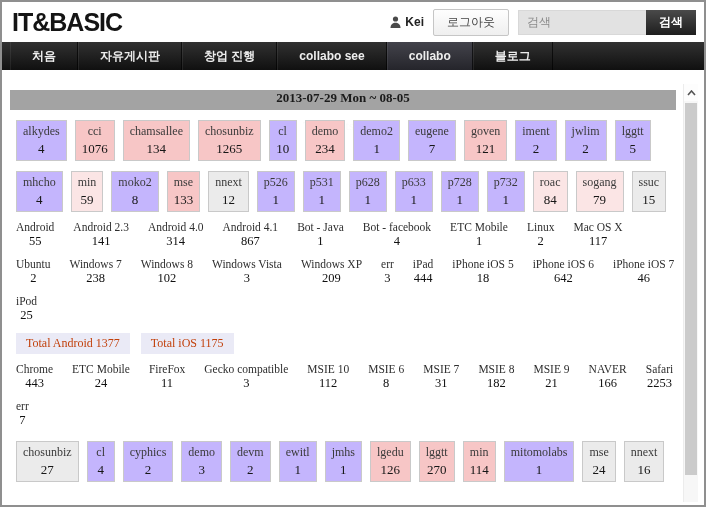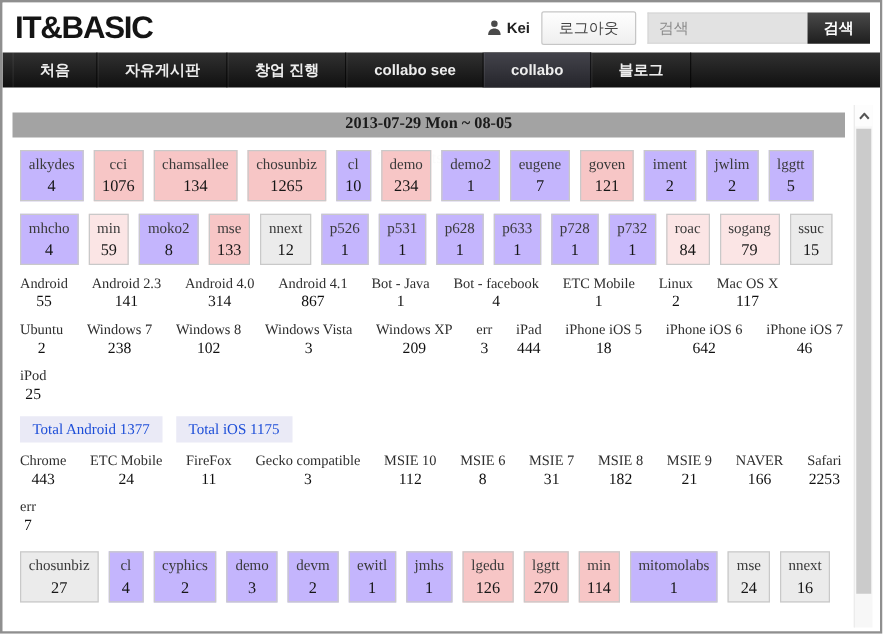--- a/index.html
+++ b/index.html
@@ -37,21 +37,21 @@
   .hit-box.lv-pink { background:#f7c6c6; }
   .hit-name { font-size:12px; color:#3a3a3a; }
   .hit-count { font-size:13px; color:#161616; margin-top:2px; }
 
   .stat-grid { display:flex; flex-wrap:wrap; column-gap:19px; row-gap:9px; margin:9px 0 8px 6px; }
   .stat { text-align:center; }
   .stat-name { font-size:11.5px; color:#2e2e2e; }
   .stat-value { font-size:12.5px; color:#101010; margin-top:1px; }
 
   .badge-row { display:flex; gap:11px; margin:10px 0 9px 6px; }
-  .badge { background:#eaeaf6; padding:3px 10px; font-size:12px; color:#1d4ed8; }
+  .badge { background:#eaeaf6; padding:3px 10px; font-size:12px; color:#c2410c; }
 
   .section-2 { margin-top:13px; }
 
   
   .scrollbar { position:absolute; top:82px; right:6px; bottom:3px; width:15px; background:#f7f7f7; border-left:1px solid #ececec; }
   .scroll-up { height:17px; display:flex; align-items:center; justify-content:center; background:#fdfdfd; cursor:pointer; }
   .scroll-thumb { position:absolute; top:19px; left:1px; right:1px; height:372px; background:#cbcbcb; cursor:pointer; }
 </style>
 </head>
 <body>

